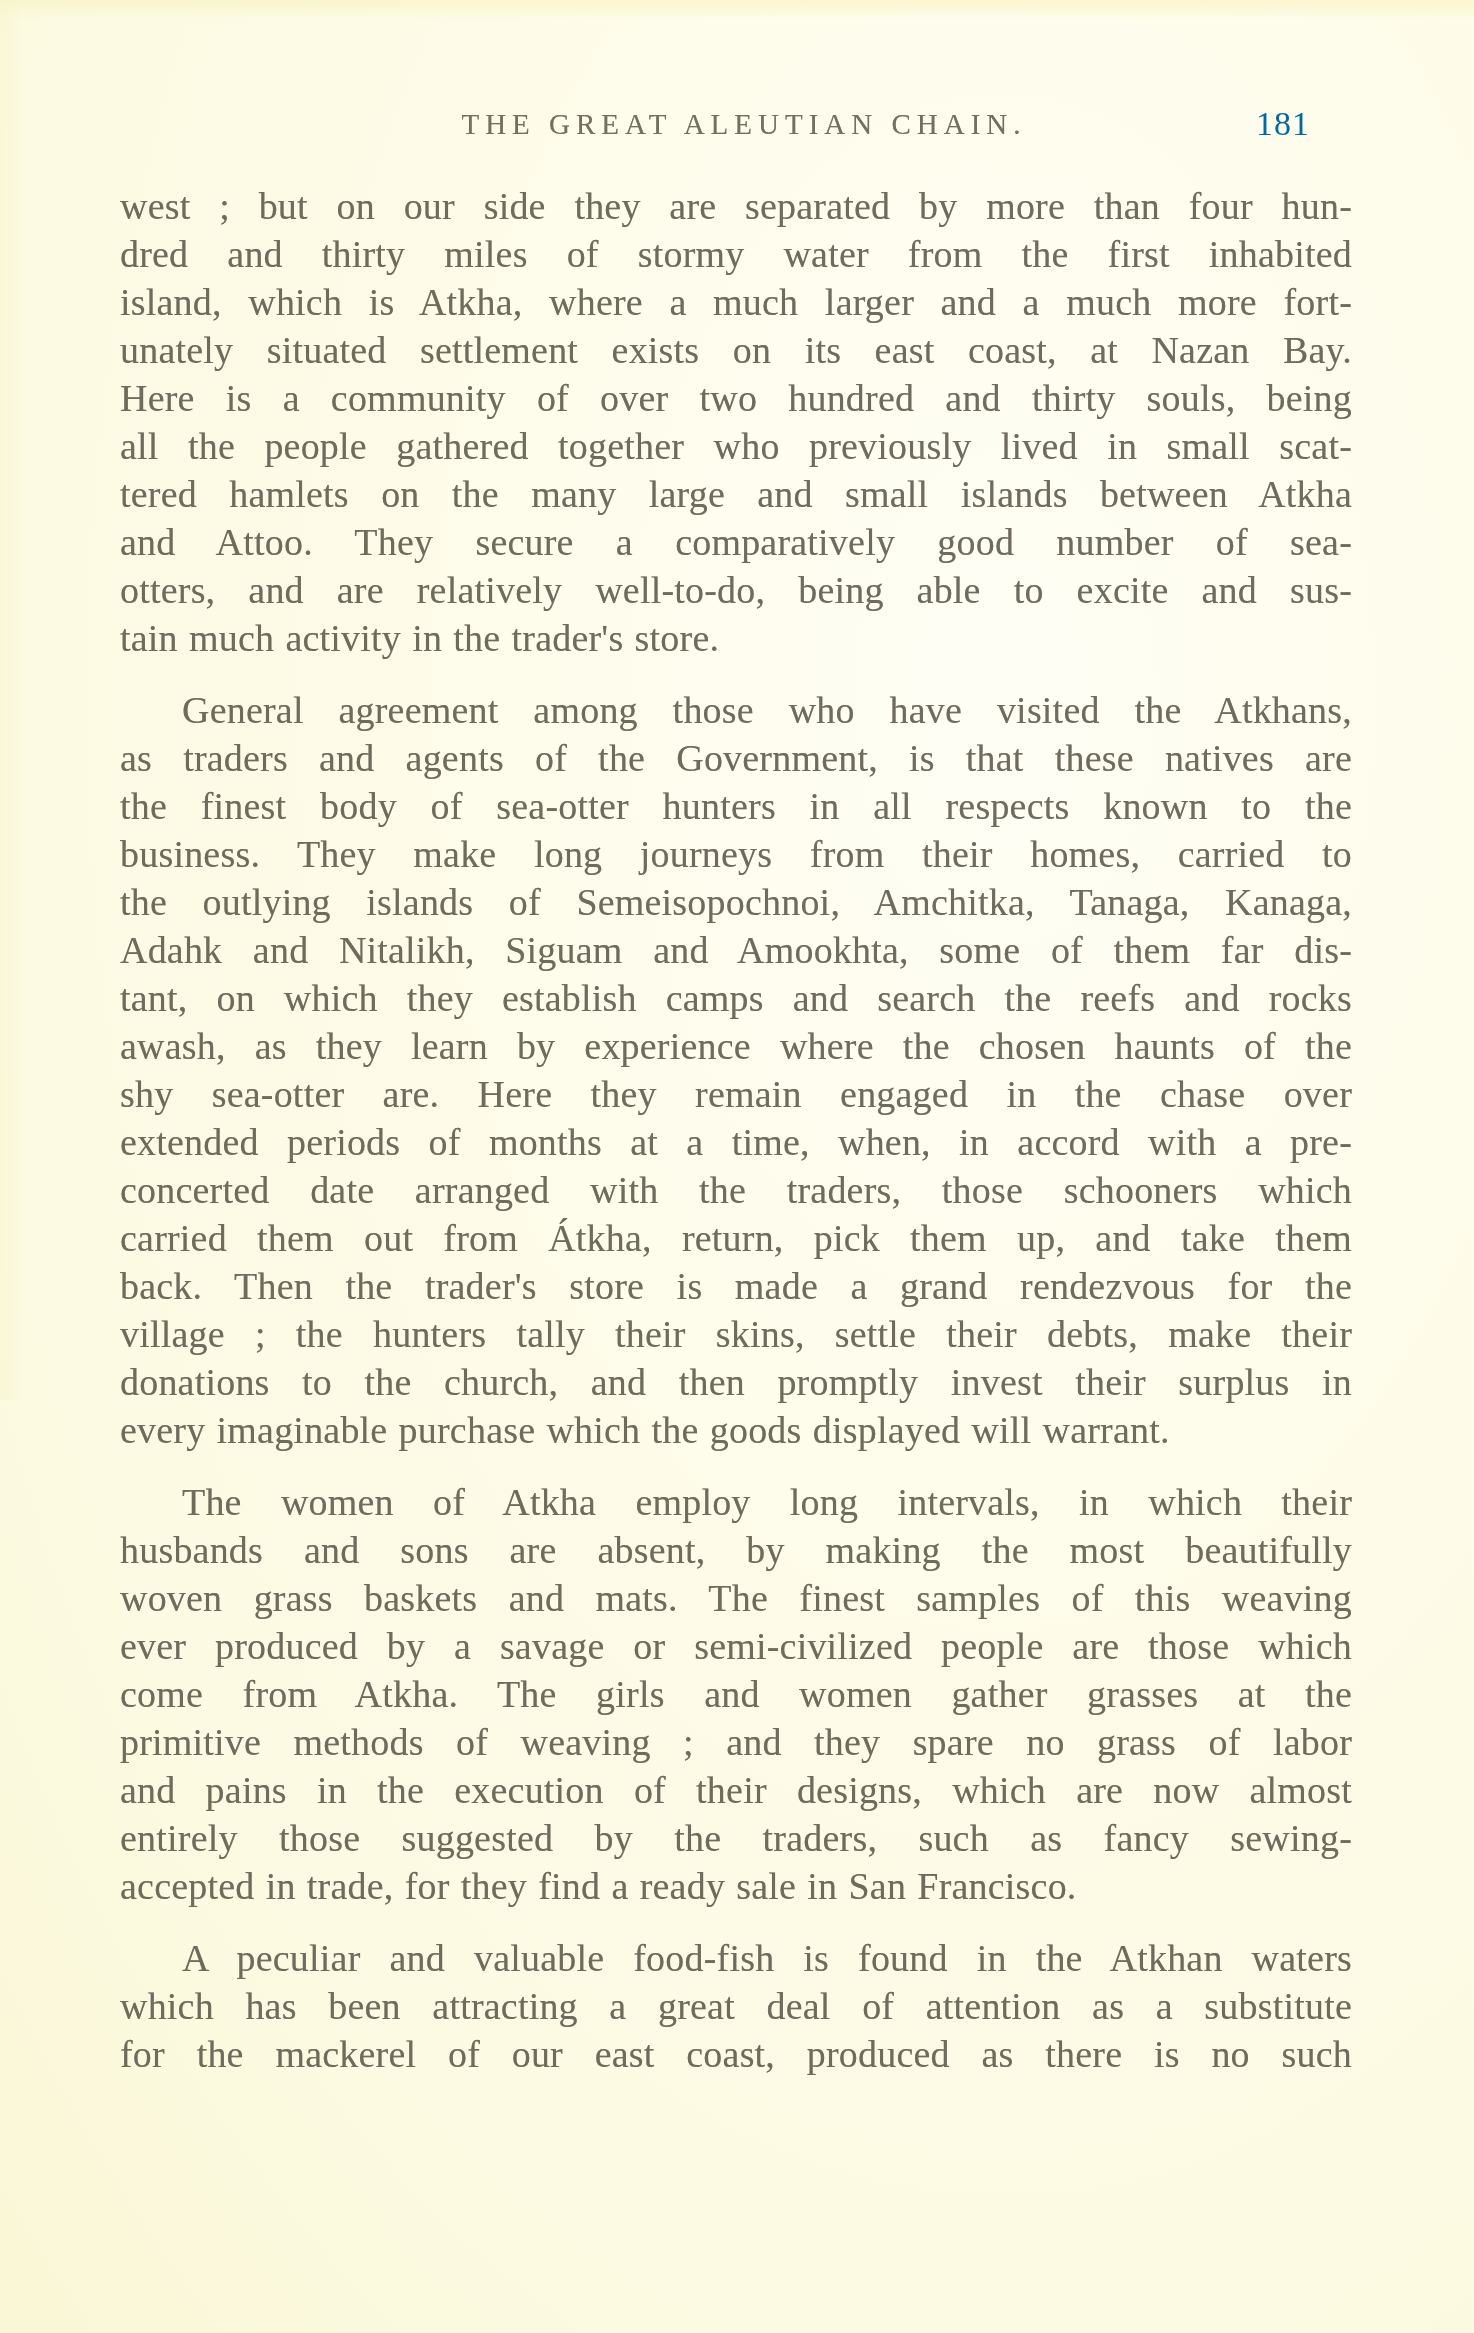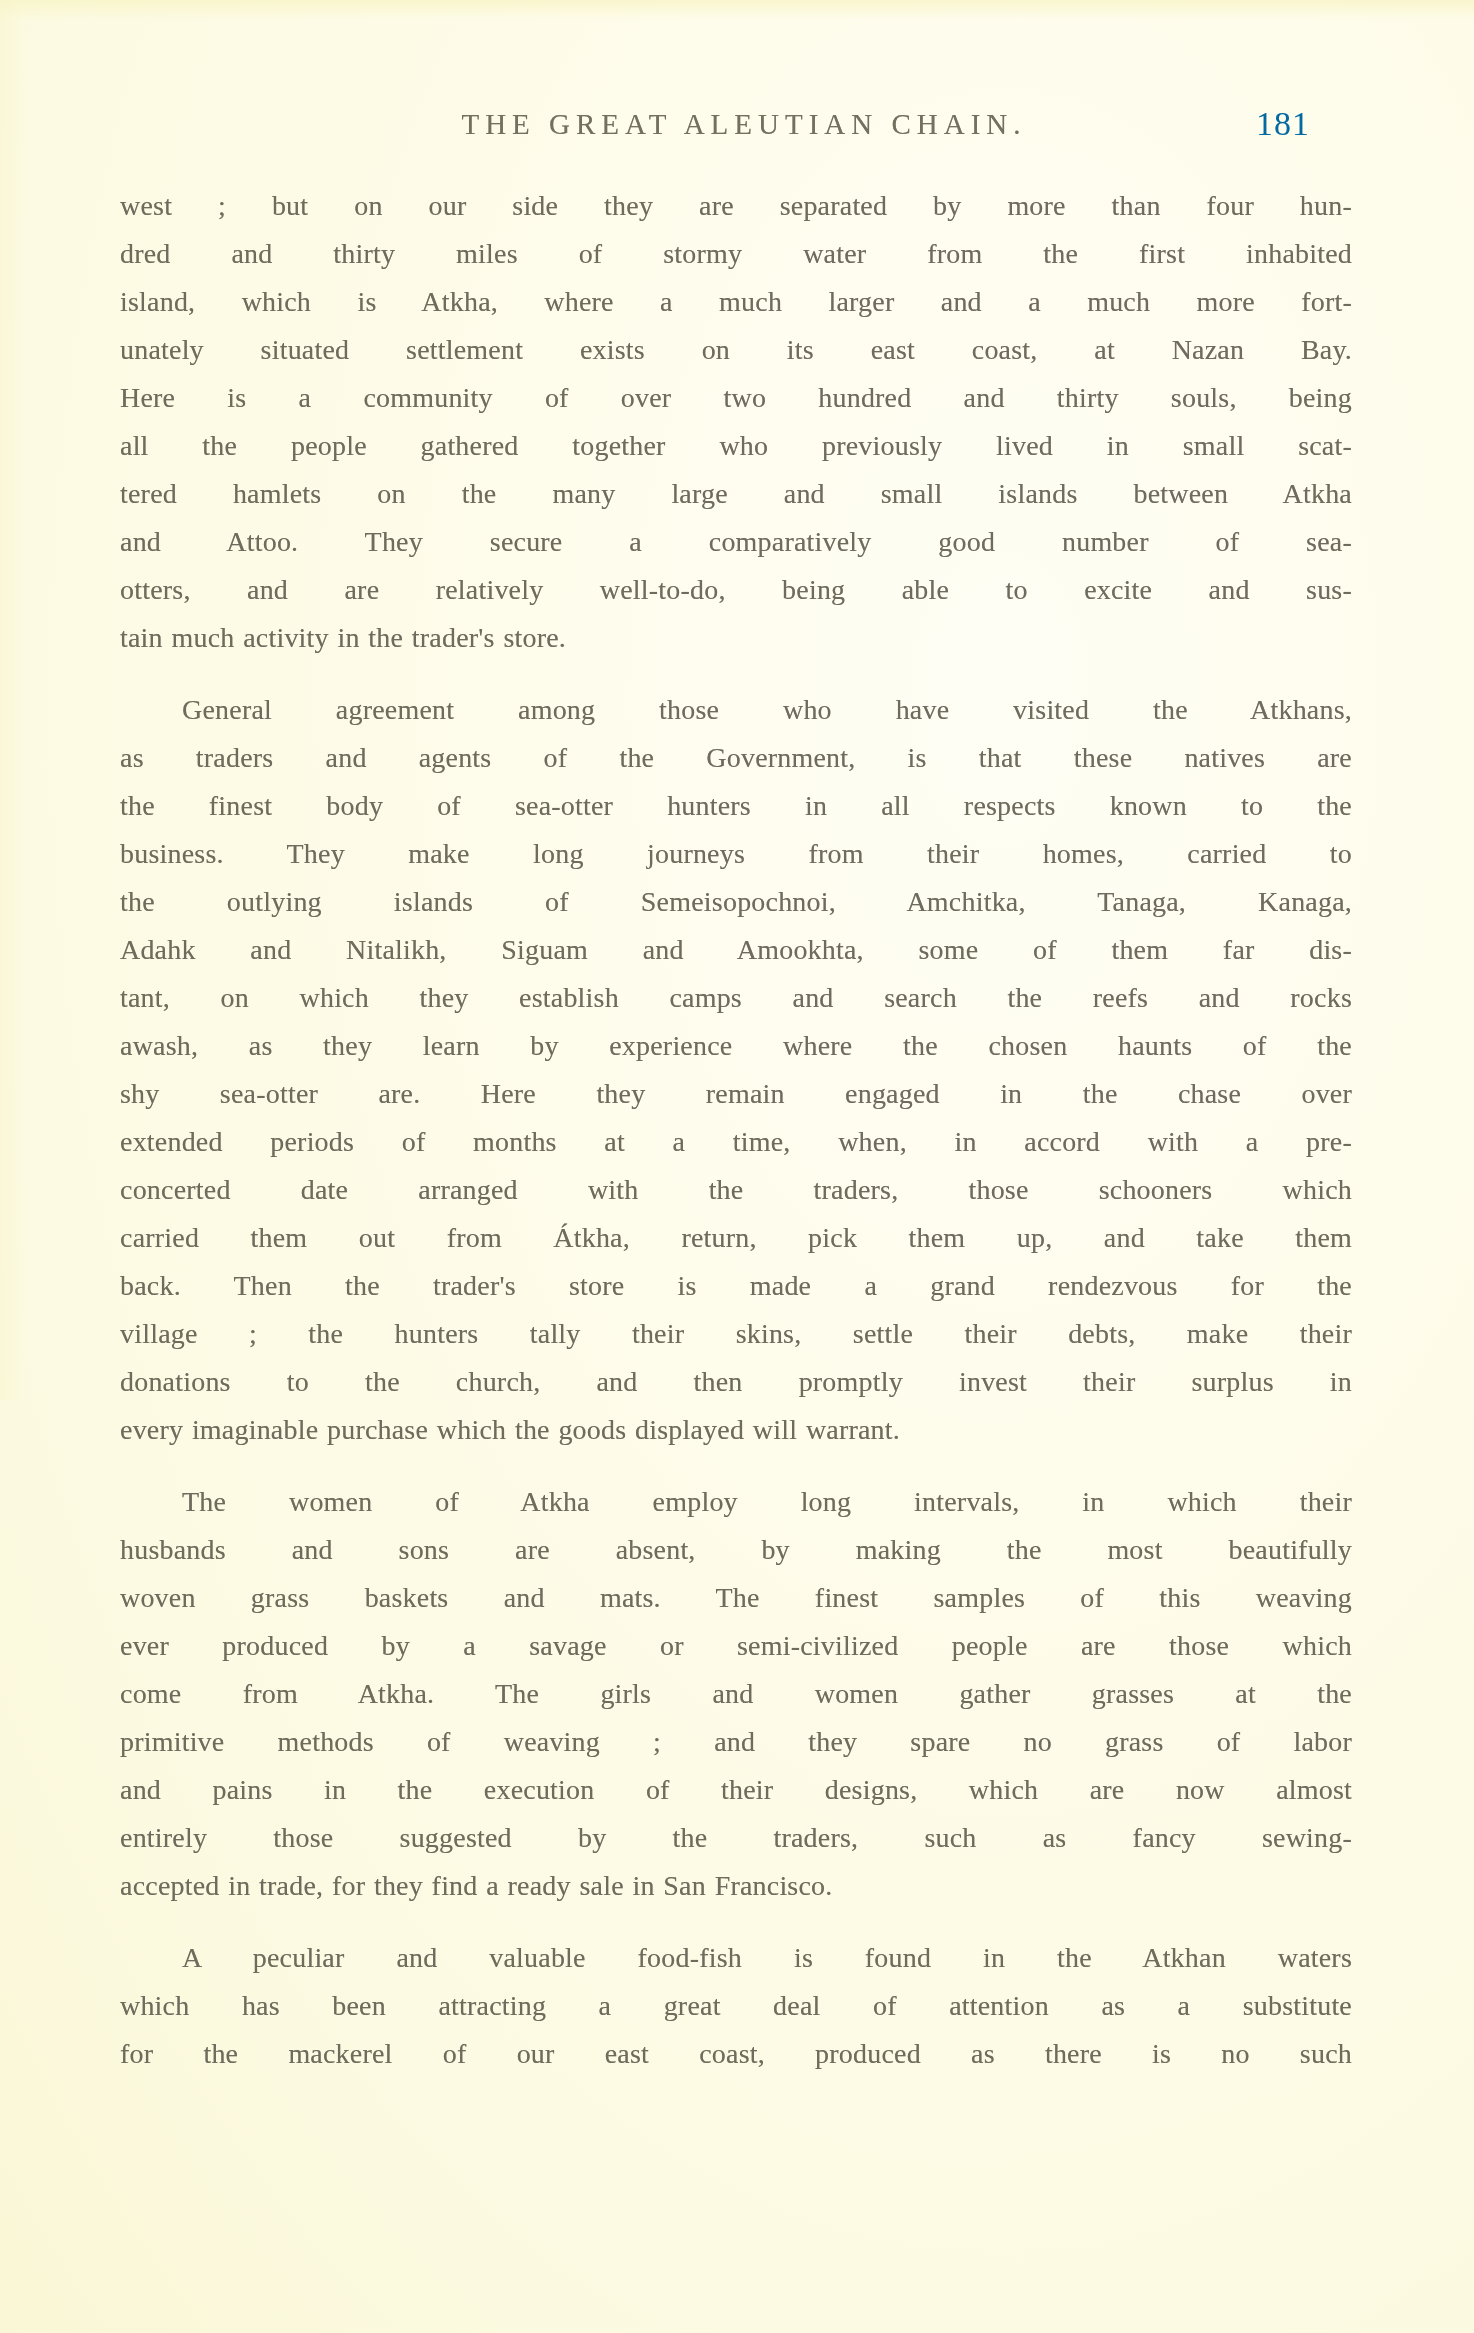--- a/index.html
+++ b/index.html
@@ -60,21 +60,21 @@
     line-height: 42px;
     letter-spacing: 1px;
     color: #0369a1;
   }
   .text-block {
     position: absolute;
     top: 182px;
     left: 120px;
     width: 1232px;
     color: #6f6b5d;
-    font-size: 28px;
+    font-size: 38px;
     text-shadow: 0 0 0.6px rgba(105,101,88,0.45);
   }
   .line {
     height: 48px;
     line-height: 48px;
     text-align: justify;
     text-align-last: left;
     word-spacing: 1.5px;
     letter-spacing: 0.2px;
     white-space: normal;

